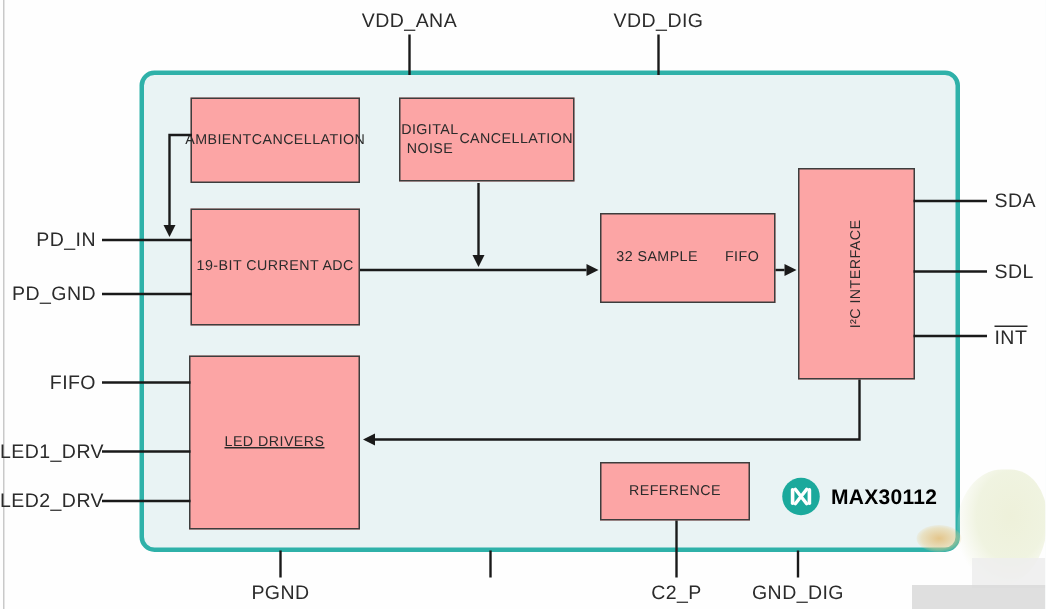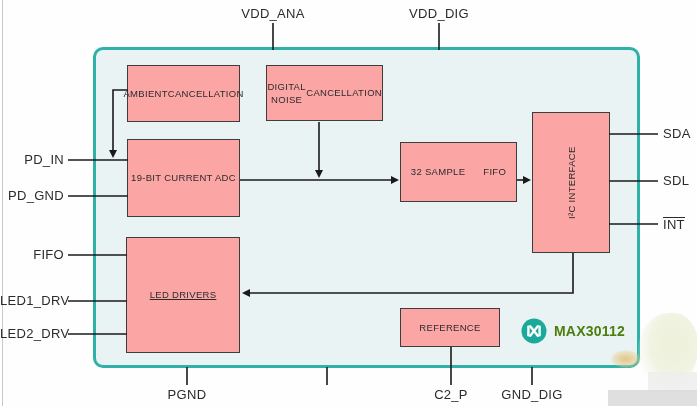--- a/index.html
+++ b/index.html
@@ -30,21 +30,21 @@
   .wires polygon{fill:#1a1a1a;stroke:none;}
   .pin-label{position:absolute;font-size:13px;letter-spacing:.3px;height:14px;line-height:14px;}
   .lab-top{width:120px;text-align:center;top:7px;}
   .lab-left{left:0;width:64px;text-align:right;}
   .lab-right{left:663px;text-align:left;}
   .lab-bottom{width:84px;text-align:center;top:388px;}
   .overline{display:inline-block;border-top:1.2px solid #2b2b2b;padding-top:1px;line-height:12px;}
   .logo{position:absolute;left:521px;top:318px;width:26px;height:26px;}
   .part-number{
     position:absolute;left:554px;top:323px;font-size:14px;font-weight:800;
-    letter-spacing:.2px;color:#4d7c0f;
+    letter-spacing:.2px;color:#000000;
   }
   .artifact{position:absolute;pointer-events:none;}
   .a-leaf{left:638px;top:313px;width:60px;height:78px;border-radius:50% 40% 55% 45%;
     background:radial-gradient(ellipse at 60% 40%, #ecefd6 0%, #eef2dd 45%, rgba(255,255,255,0) 75%);opacity:.9;}
   .a-blob{left:611px;top:350px;width:30px;height:18px;border-radius:50%;
     background:radial-gradient(ellipse, #e3bd78 0%, rgba(232,205,140,.55) 55%, rgba(255,255,255,0) 78%);opacity:.85;}
   .a-strip1{left:648px;top:372px;width:49px;height:20px;background:#ededed;opacity:.85;}
   .a-strip2{left:608px;top:390px;width:89px;height:16px;background:#d9d9d9;opacity:.85;}
 </style>
 </head>

